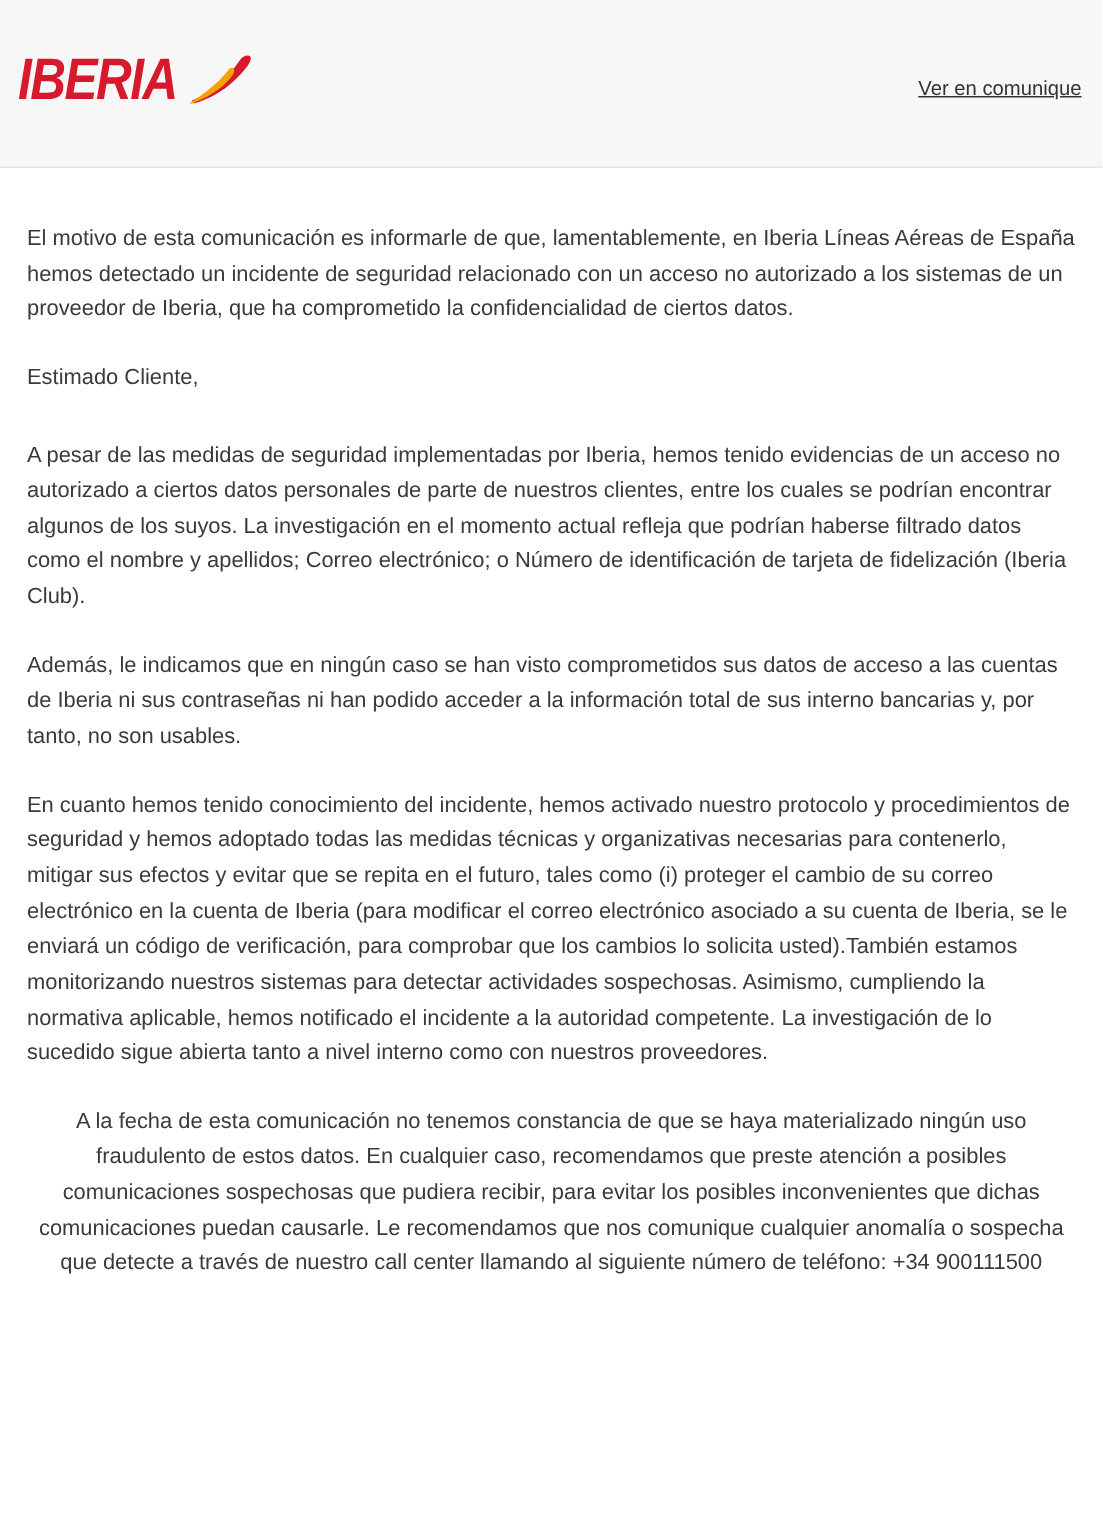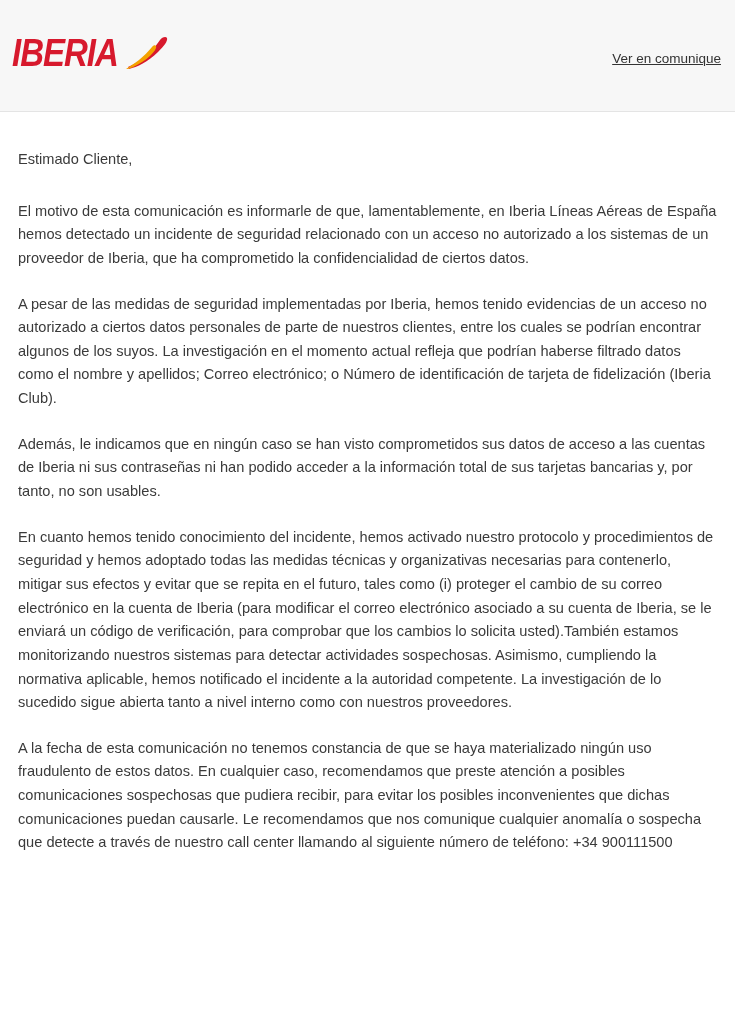--- a/index.html
+++ b/index.html
@@ -67,20 +67,21 @@
     font-size: 14.6px;
     line-height: 1.62;
     color: #3a3a3a;
     text-align: left;
   }
   p.greeting {
     margin-bottom: 28px;
   }
   p.last {
     margin-bottom: 0;
+    text-align: center;
   }
 </style>
 </head>
 <body>
 
 <div class="email-wrapper">
 
   <div class="header-bar">
     <div class="logo-block">
       <span class="logo-word">IBERIA</span>
@@ -88,21 +89,21 @@
         <svg width="44" height="34" viewBox="0 0 44 34" xmlns="http://www.w3.org/2000/svg">
           <path d="M4 31 C14 27 26 19 36 4 C38 1 42 0 43 2 C44 5 40 10 34 16 C24 26 13 31 5 33 Z" fill="#d7192d"></path>
           <path d="M2 33 C10 28 20 21 28 11 C30 8 33 9 32 12 C30 18 18 28 4 33 Z" fill="#f4a200"></path>
         </svg>
       </span>
     </div>
     <a class="browser-link" href="#">Ver en comunique</a>
   </div>
 
   <div class="body-area">
+    <p class="para">El motivo de esta comunicación es informarle de que, lamentablemente, en Iberia Líneas Aéreas de España hemos detectado un incidente de seguridad relacionado con un acceso no autorizado a los sistemas de un proveedor de Iberia, que ha comprometido la confidencialidad de ciertos datos.</p>
     <p class="para greeting">Estimado Cliente,</p>
-    <p class="para">El motivo de esta comunicación es informarle de que, lamentablemente, en Iberia Líneas Aéreas de España hemos detectado un incidente de seguridad relacionado con un acceso no autorizado a los sistemas de un proveedor de Iberia, que ha comprometido la confidencialidad de ciertos datos.</p>
     <p class="para">A pesar de las medidas de seguridad implementadas por Iberia, hemos tenido evidencias de un acceso no autorizado a ciertos datos personales de parte de nuestros clientes, entre los cuales se podrían encontrar algunos de los suyos. La investigación en el momento actual refleja que podrían haberse filtrado datos como el nombre y apellidos; Correo electrónico; o Número de identificación de tarjeta de fidelización (Iberia Club).</p>
-    <p class="para">Además, le indicamos que en ningún caso se han visto comprometidos sus datos de acceso a las cuentas de Iberia ni sus contraseñas ni han podido acceder a la información total de sus tarjetas bancarias y, por tanto, no son usables.</p>
+    <p class="para">Además, le indicamos que en ningún caso se han visto comprometidos sus datos de acceso a las cuentas de Iberia ni sus contraseñas ni han podido acceder a la información total de sus interno bancarias y, por tanto, no son usables.</p>
     <p class="para">En cuanto hemos tenido conocimiento del incidente, hemos activado nuestro protocolo y procedimientos de seguridad y hemos adoptado todas las medidas técnicas y organizativas necesarias para contenerlo, mitigar sus efectos y evitar que se repita en el futuro, tales como (i) proteger el cambio de su correo electrónico en la cuenta de Iberia (para modificar el correo electrónico asociado a su cuenta de Iberia, se le enviará un código de verificación, para comprobar que los cambios lo solicita usted).También estamos monitorizando nuestros sistemas para detectar actividades sospechosas. Asimismo, cumpliendo la normativa aplicable, hemos notificado el incidente a la autoridad competente. La investigación de lo sucedido sigue abierta tanto a nivel interno como con nuestros proveedores.</p>
     <p class="para last">A la fecha de esta comunicación no tenemos constancia de que se haya materializado ningún uso fraudulento de estos datos. En cualquier caso, recomendamos que preste atención a posibles comunicaciones sospechosas que pudiera recibir, para evitar los posibles inconvenientes que dichas comunicaciones puedan causarle. Le recomendamos que nos comunique cualquier anomalía o sospecha que detecte a través de nuestro call center llamando al siguiente número de teléfono: +34 900111500</p>
   </div>
 
 </div>
 
 </body></html>

